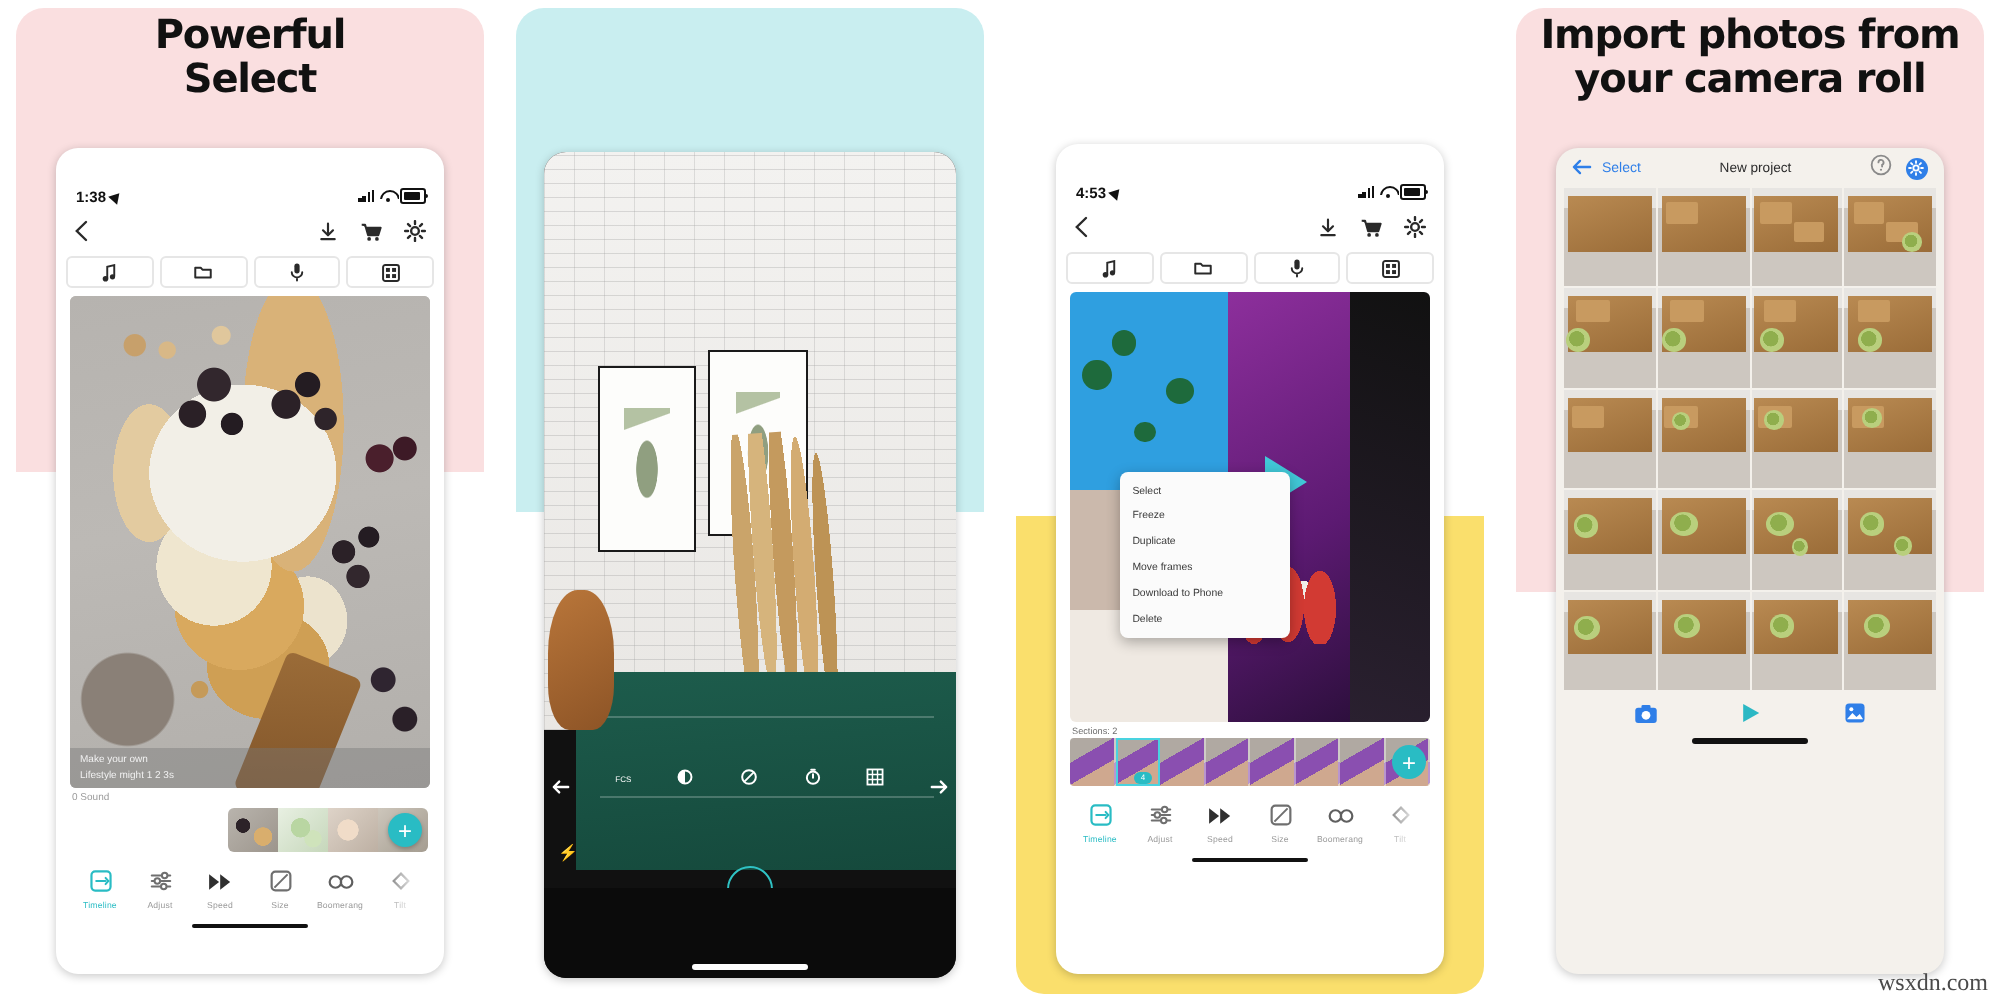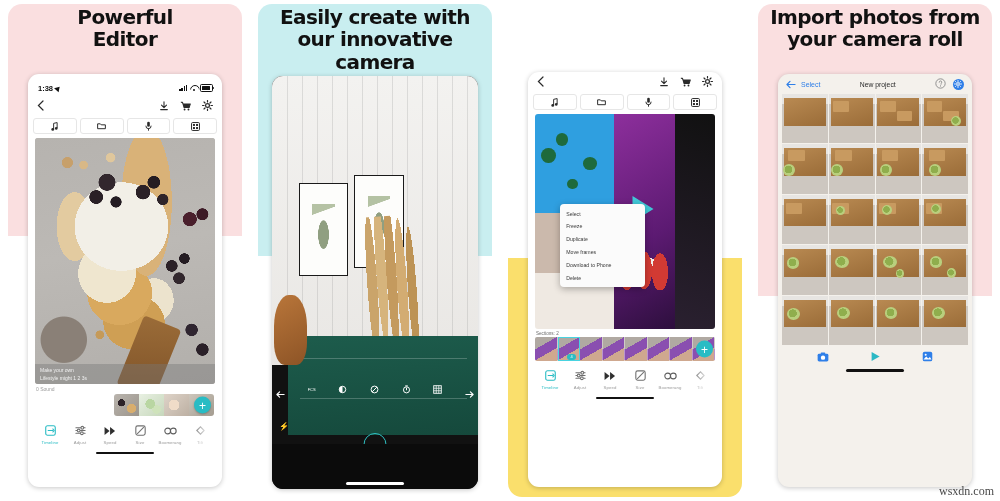--- a/index.html
+++ b/index.html
@@ -9,21 +9,21 @@
   .panel-bg{position:absolute;left:8px;right:8px;top:4px;bottom:4px;border-radius:14px;overflow:hidden;}
   .bg-top{position:absolute;left:0;right:0;top:0;}
   .bg-bot{position:absolute;left:0;right:0;bottom:0;}
   .headline{position:absolute;left:0;right:0;top:6px;text-align:center;
      font-family:"DejaVu Sans",sans-serif;font-weight:bold;color:#111;
      font-size:20px;line-height:1.12;letter-spacing:-0.6px;z-index:6;padding:0 6px;}
   .phone{position:absolute;background:#fff;border-radius:11px;overflow:hidden;
      box-shadow:0 1px 5px rgba(0,0,0,.22);z-index:5;}
   
   .statusbar{height:16px;display:flex;align-items:center;justify-content:space-between;
-     padding:6px 9px 0 10px;font-size:7.5px;font-weight:bold;color:#111;gap:24px;}
+     padding:16px 9px 0 10px;font-size:7.5px;font-weight:bold;color:#111;gap:24px;}
   .st-left{display:flex;align-items:center;gap:2px;}
   .st-right{display:flex;align-items:center;gap:2.5px;}
   .loc-arrow{width:0;height:0;border-left:3px solid transparent;border-right:3px solid transparent;
      border-bottom:5px solid #111;transform:rotate(42deg);}
   .sig{display:flex;align-items:flex-end;gap:.7px;height:6px;}
   .sig i{display:block;width:1.4px;background:#111;}
   .sig i:nth-child(1){height:2px}.sig i:nth-child(2){height:3.2px}
   .sig i:nth-child(3){height:4.6px}.sig i:nth-child(4){height:6px}
   .wifi{width:8px;height:6px;position:relative;}
   .wifi::before{content:"";position:absolute;left:0;top:0;width:8px;height:8px;
@@ -203,21 +203,21 @@
 <body>
 
 <div class="gallery">
 
   <div class="panel">
     <div class="panel-bg">
       <div class="bg-top" style="height:240px;background:#fadfe0"></div>
       <div class="bg-bot" style="height:261px;background:#ffffff"></div>
     </div>
     <div class="headline"><span style="white-space:pre-line">Powerful
-Editor</span></div>
+Select</span></div>
 
     <div class="phone" style="left:28px;right:28px;top:74px;bottom:14px;">
 
       <div class="statusbar">
         <div class="st-left">
           <span>1:38</span>
           <span class="loc-arrow"></span>
         </div>
         <div class="st-right">
           <span class="sig">
@@ -366,23 +366,20 @@
       </div>
       <div class="homebar"></div>
     </div>
   </div>
 
   <div class="panel">
     <div class="panel-bg">
       <div class="bg-top" style="height:260px;background:#c9eef0"></div>
       <div class="bg-bot" style="height:241px;background:#ffffff"></div>
     </div>
-    <div class="headline"><span style="white-space:pre-line">Easily create with
-our innovative
-camera</span></div>
 
     <div class="phone" style="left:22px;right:22px;top:76px;bottom:12px;">
       <div class="cam-body">
         <div class="cam-live">
           <div class="brickwall"></div>
           <div class="frame-art" style="left:13%;top:26%;width:23%;height:22%;"></div>
           <div class="frame-art" style="left:40%;top:24%;width:23%;height:22%;"></div>
           <div class="pampas"></div>
           <div class="vase"></div>
           <div class="dresser"></div>
@@ -425,20 +422,36 @@
     </div>
   </div>
 
   <div class="panel">
     <div class="panel-bg">
       <div class="bg-top" style="height:262px;background:#ffffff"></div>
       <div class="bg-bot" style="height:239px;background:#fadf6c"></div>
     </div>
 
     <div class="phone" style="left:28px;right:28px;top:72px;bottom:14px;">
+      <div class="statusbar">
+        <div class="st-left">
+          <span>4:53</span>
+          <span class="loc-arrow"></span>
+        </div>
+        <div class="st-right">
+          <span class="sig">
+              <i></i>
+              <i></i>
+              <i></i>
+              <i></i>
+            </span>
+          <span class="wifi"></span>
+          <span class="batt"></span>
+        </div>
+      </div>
       <div class="apphdr">
         <span class="hdr-ic">
           <svg width="7" height="11" viewBox="0 0 7 11">
               <path d="M6 1 L1.4 5.5 L6 10" stroke="#2a2a2a" stroke-width="1.2" fill="none" stroke-linecap="round"></path>
             </svg>
         </span>
         <span class="hdr-grp">
           <span class="hdr-ic">
             <svg width="10" height="10" viewBox="0 0 12 12">
                 <path d="M6 1 v6 M3 5 l3 3 3-3" stroke="#2a2a2a" stroke-width="1.3" fill="none" stroke-linecap="round" stroke-linejoin="round"></path>

